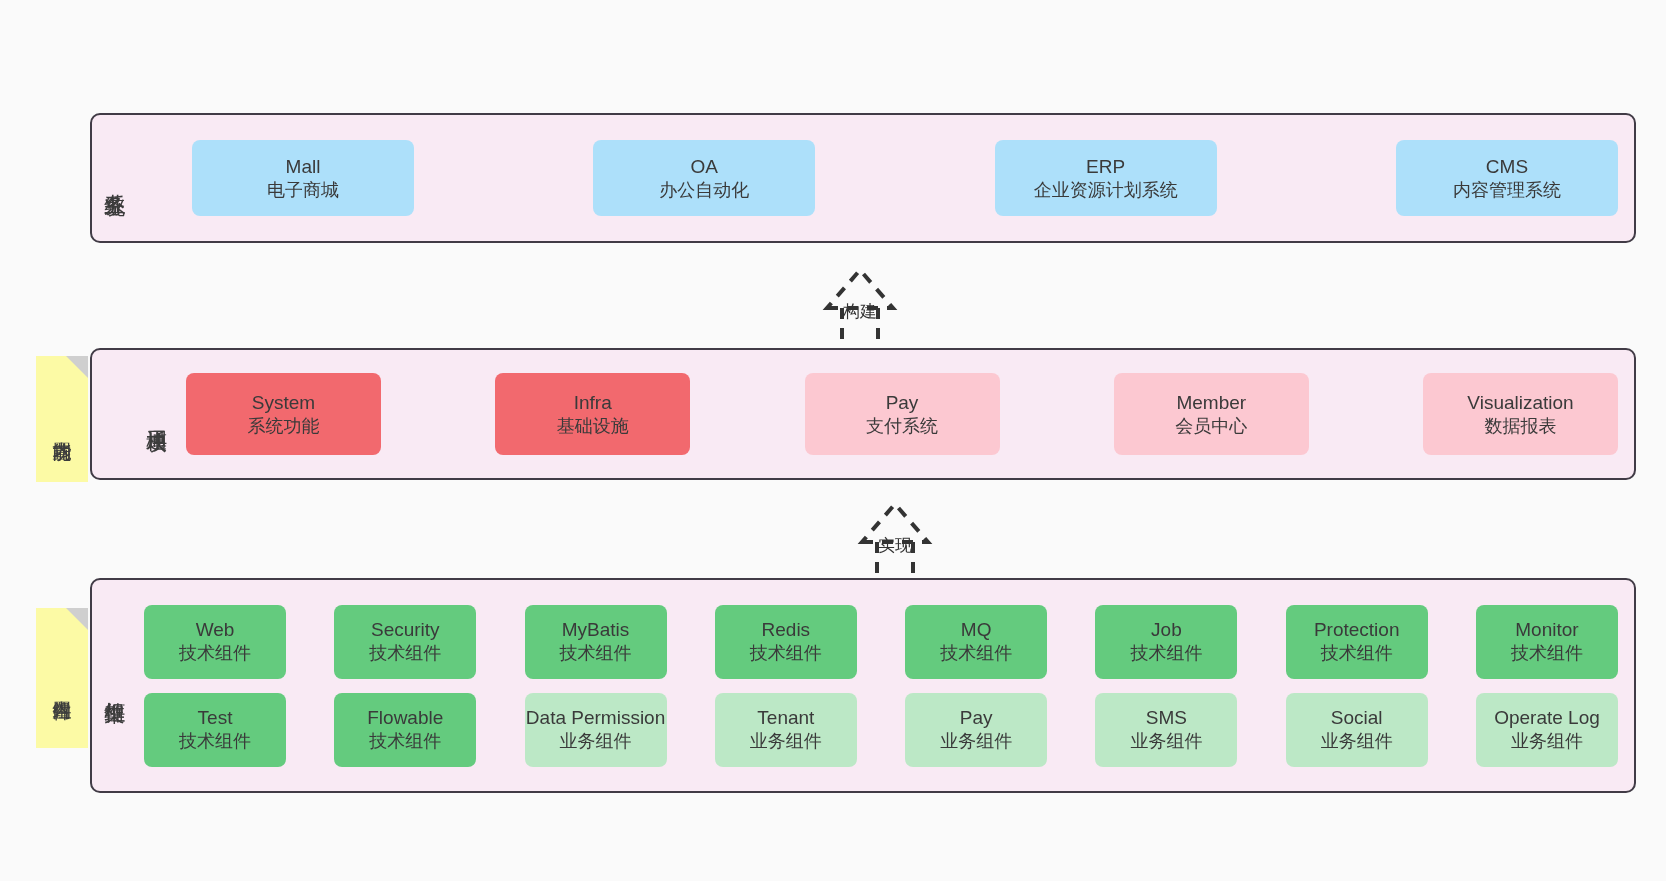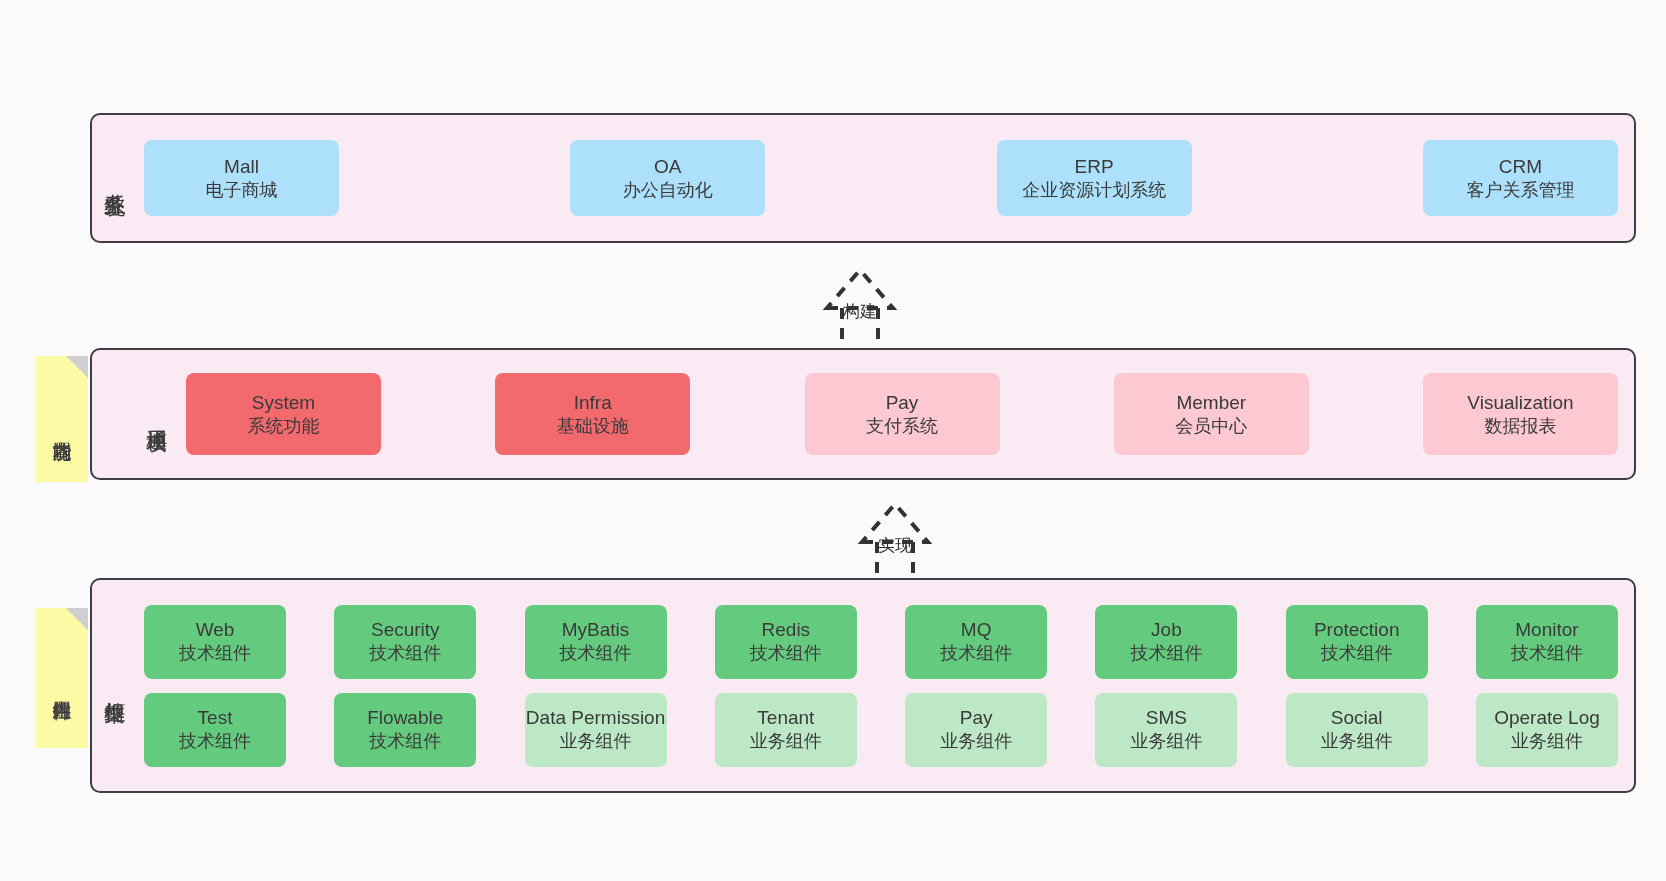--- a/index.html
+++ b/index.html
@@ -73,21 +73,21 @@
     justify-content: center;
     text-align: center;
     color: #3a3a3a;
     line-height: 1.25;
     user-select: none;
   }
   .card .c-title { font-size: 19px; }
   .card .c-sub   { font-size: 18px; }
 
   
-  .band1 .card { width: 195px; height: 76px; }
+  .band1 .card { width: 222px; height: 76px; margin-left: 48px; }
   .band2 .card { width: 195px; height: 82px; }
   .band3 .card { width: 142px; height: 74px; }
 
   
   .c-blue      { background: #ade0fa; }
   .c-red       { background: #f2696e; }
   .c-pink      { background: #fcc8d1; }
   .c-green     { background: #64cb7e; }
   .c-lightgreen{ background: #bce8c6; }
 
@@ -160,25 +160,25 @@
     <div class="card c-blue">
       <span class="c-title">OA</span>
       <span class="c-sub">办公自动化</span>
     </div>
 
     <div class="card c-blue">
       <span class="c-title">ERP</span>
       <span class="c-sub">企业资源计划系统</span>
     </div>
 
+
     <div class="card c-blue">
-      <span class="c-title">CRM</span>
-      <span class="c-sub">客户关系管理</span>
-    </div>
-
+      <span class="c-title">CMS</span>
+      <span class="c-sub">内容管理系统</span>
+    </div>
 
 
   </div>
 </div>
 
 <div class="connector" style="left:760px; top:258px;">
   <svg width="200" height="96" viewBox="0 0 200 96" aria-hidden="true">
 
     <polygon points="67,50 133,50 100,12" fill="#fafafa" stroke="#333333" stroke-width="4" stroke-dasharray="11 9" stroke-linejoin="miter"></polygon>
 

